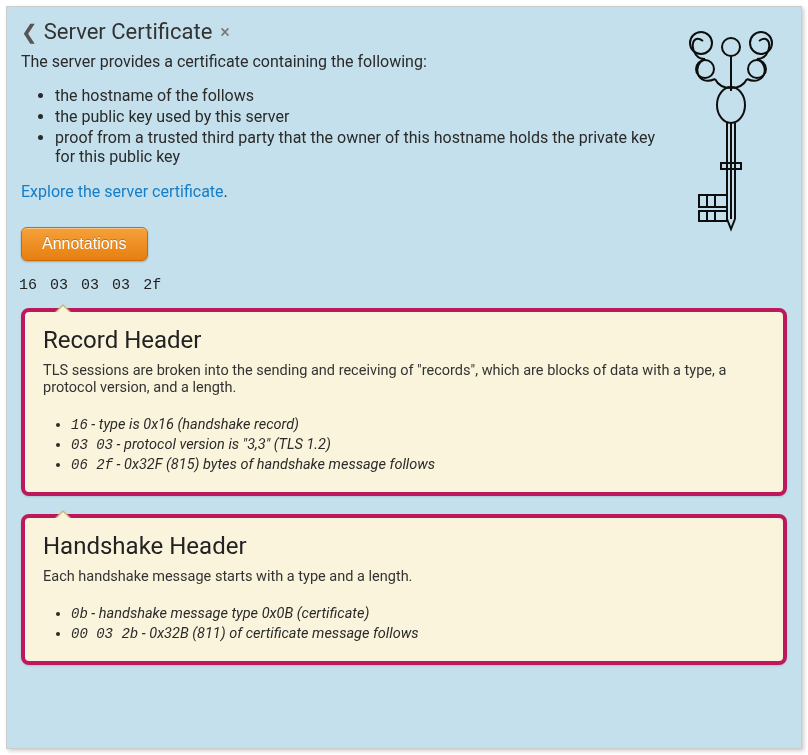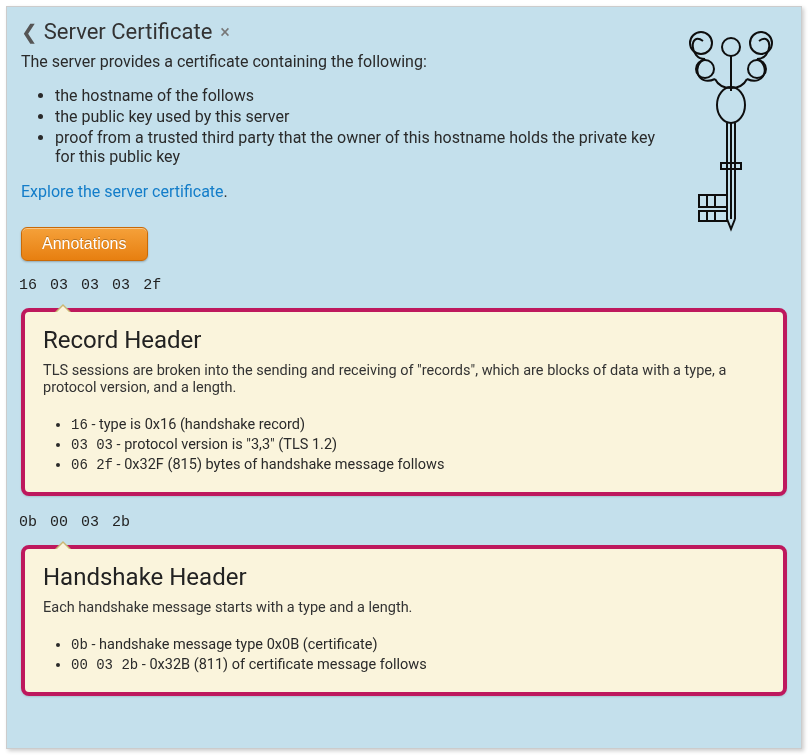--- a/index.html
+++ b/index.html
@@ -106,20 +106,21 @@
   }
   .card p.desc {
     margin:4px 0 10px 0;
     font-size:14.5px;
     color:#333;
   }
   .card ul.items {
     margin:20px 0 0 28px;
     padding:0;
     font-size:14.5px;
+    font-style:italic;
   }
   .card ul.items li { margin:3px 0; }
   .card ul.items code {
     font-family: Consolas, "Courier New", monospace;
     font-size:14px;
   }
 </style>
 </head>
 <body>
 
@@ -188,26 +189,20 @@
     <h2>Record Header</h2>
     <p class="desc">TLS sessions are broken into the sending and receiving of "records", which are blocks of data with a type, a protocol version, and a length.</p>
     <ul class="items">
       <li><code>16</code><span> - type is 0x16 (handshake record)</span></li>
       <li><code>03 03</code><span> - protocol version is "3,3" (TLS 1.2)</span></li>
       <li><code>06 2f</code><span> - 0x32F (815) bytes of handshake message follows</span></li>
     </ul>
   </div>
 
   
-  <div class="hexline">
-    <span class="byte">0b</span>
-    <span class="byte">00</span>
-    <span class="byte">03</span>
-    <span class="byte">2b</span>
-  </div>
   <div class="card">
     <h2>Handshake Header</h2>
     <p class="desc">Each handshake message starts with a type and a length.</p>
     <ul class="items">
       <li><code>0b</code><span> - handshake message type 0x0B (certificate)</span></li>
       <li><code>00 03 2b</code><span> - 0x32B (811) of certificate message follows</span></li>
     </ul>
   </div>
 
 </div>

